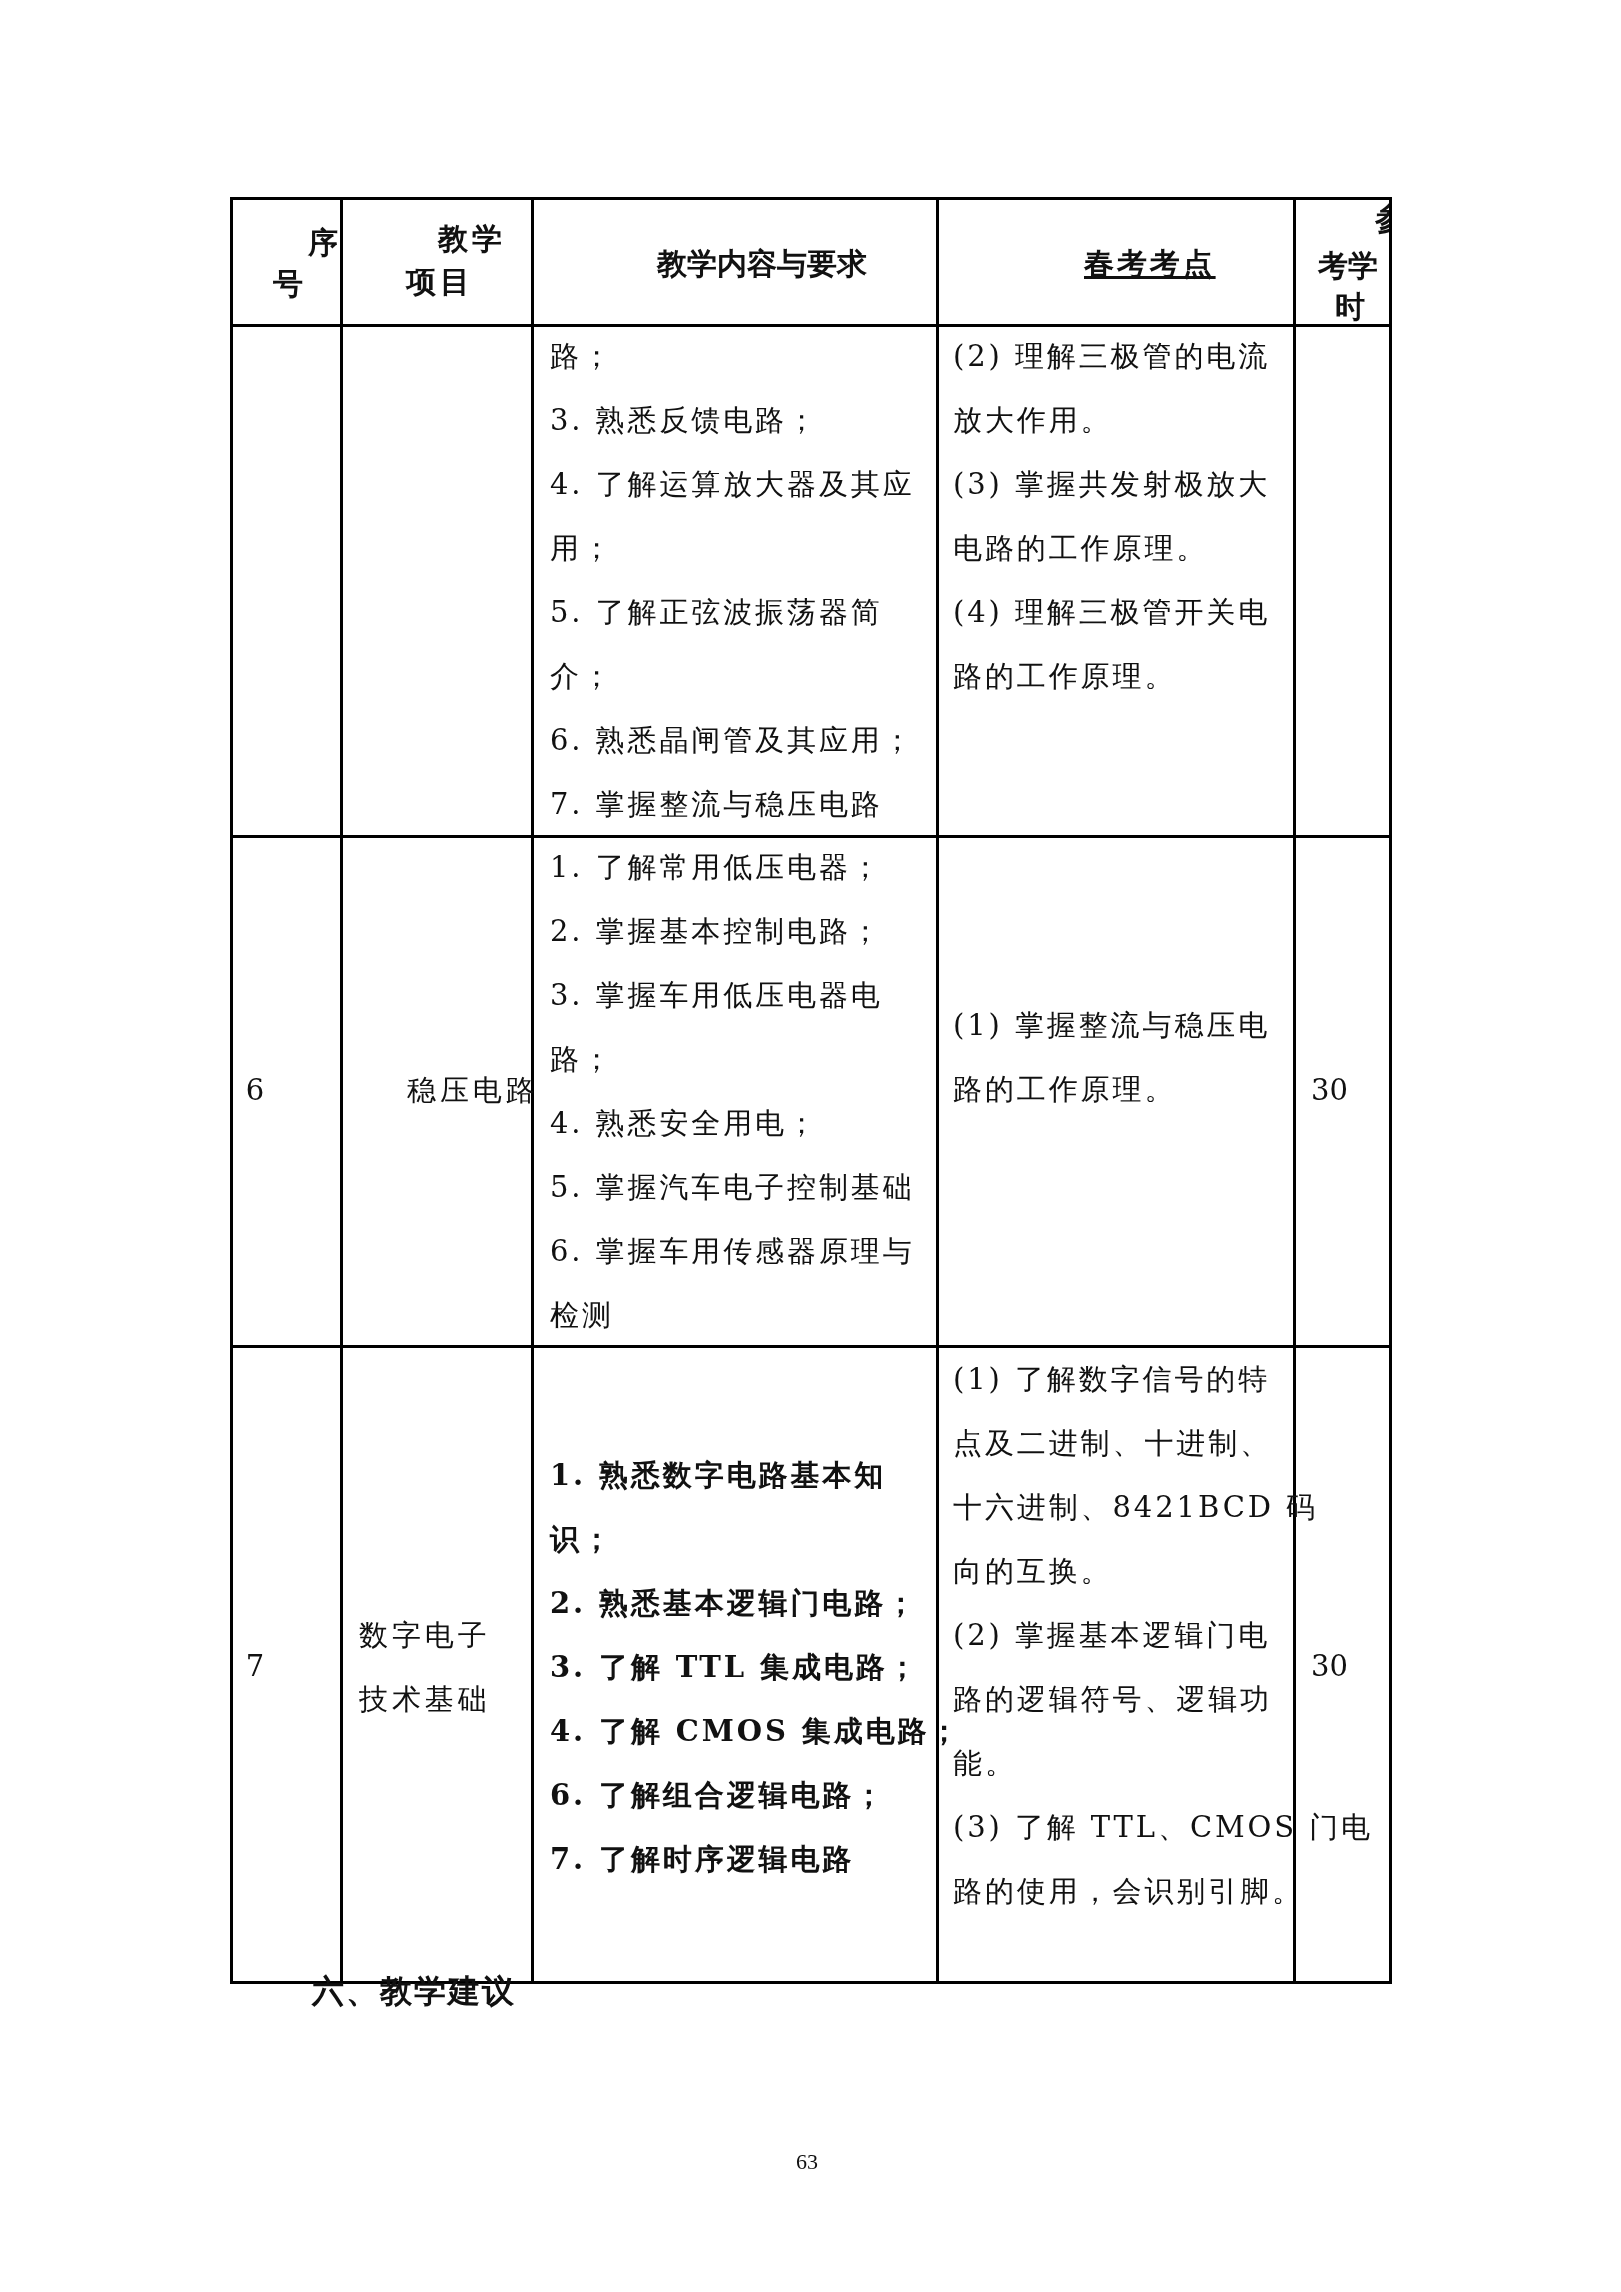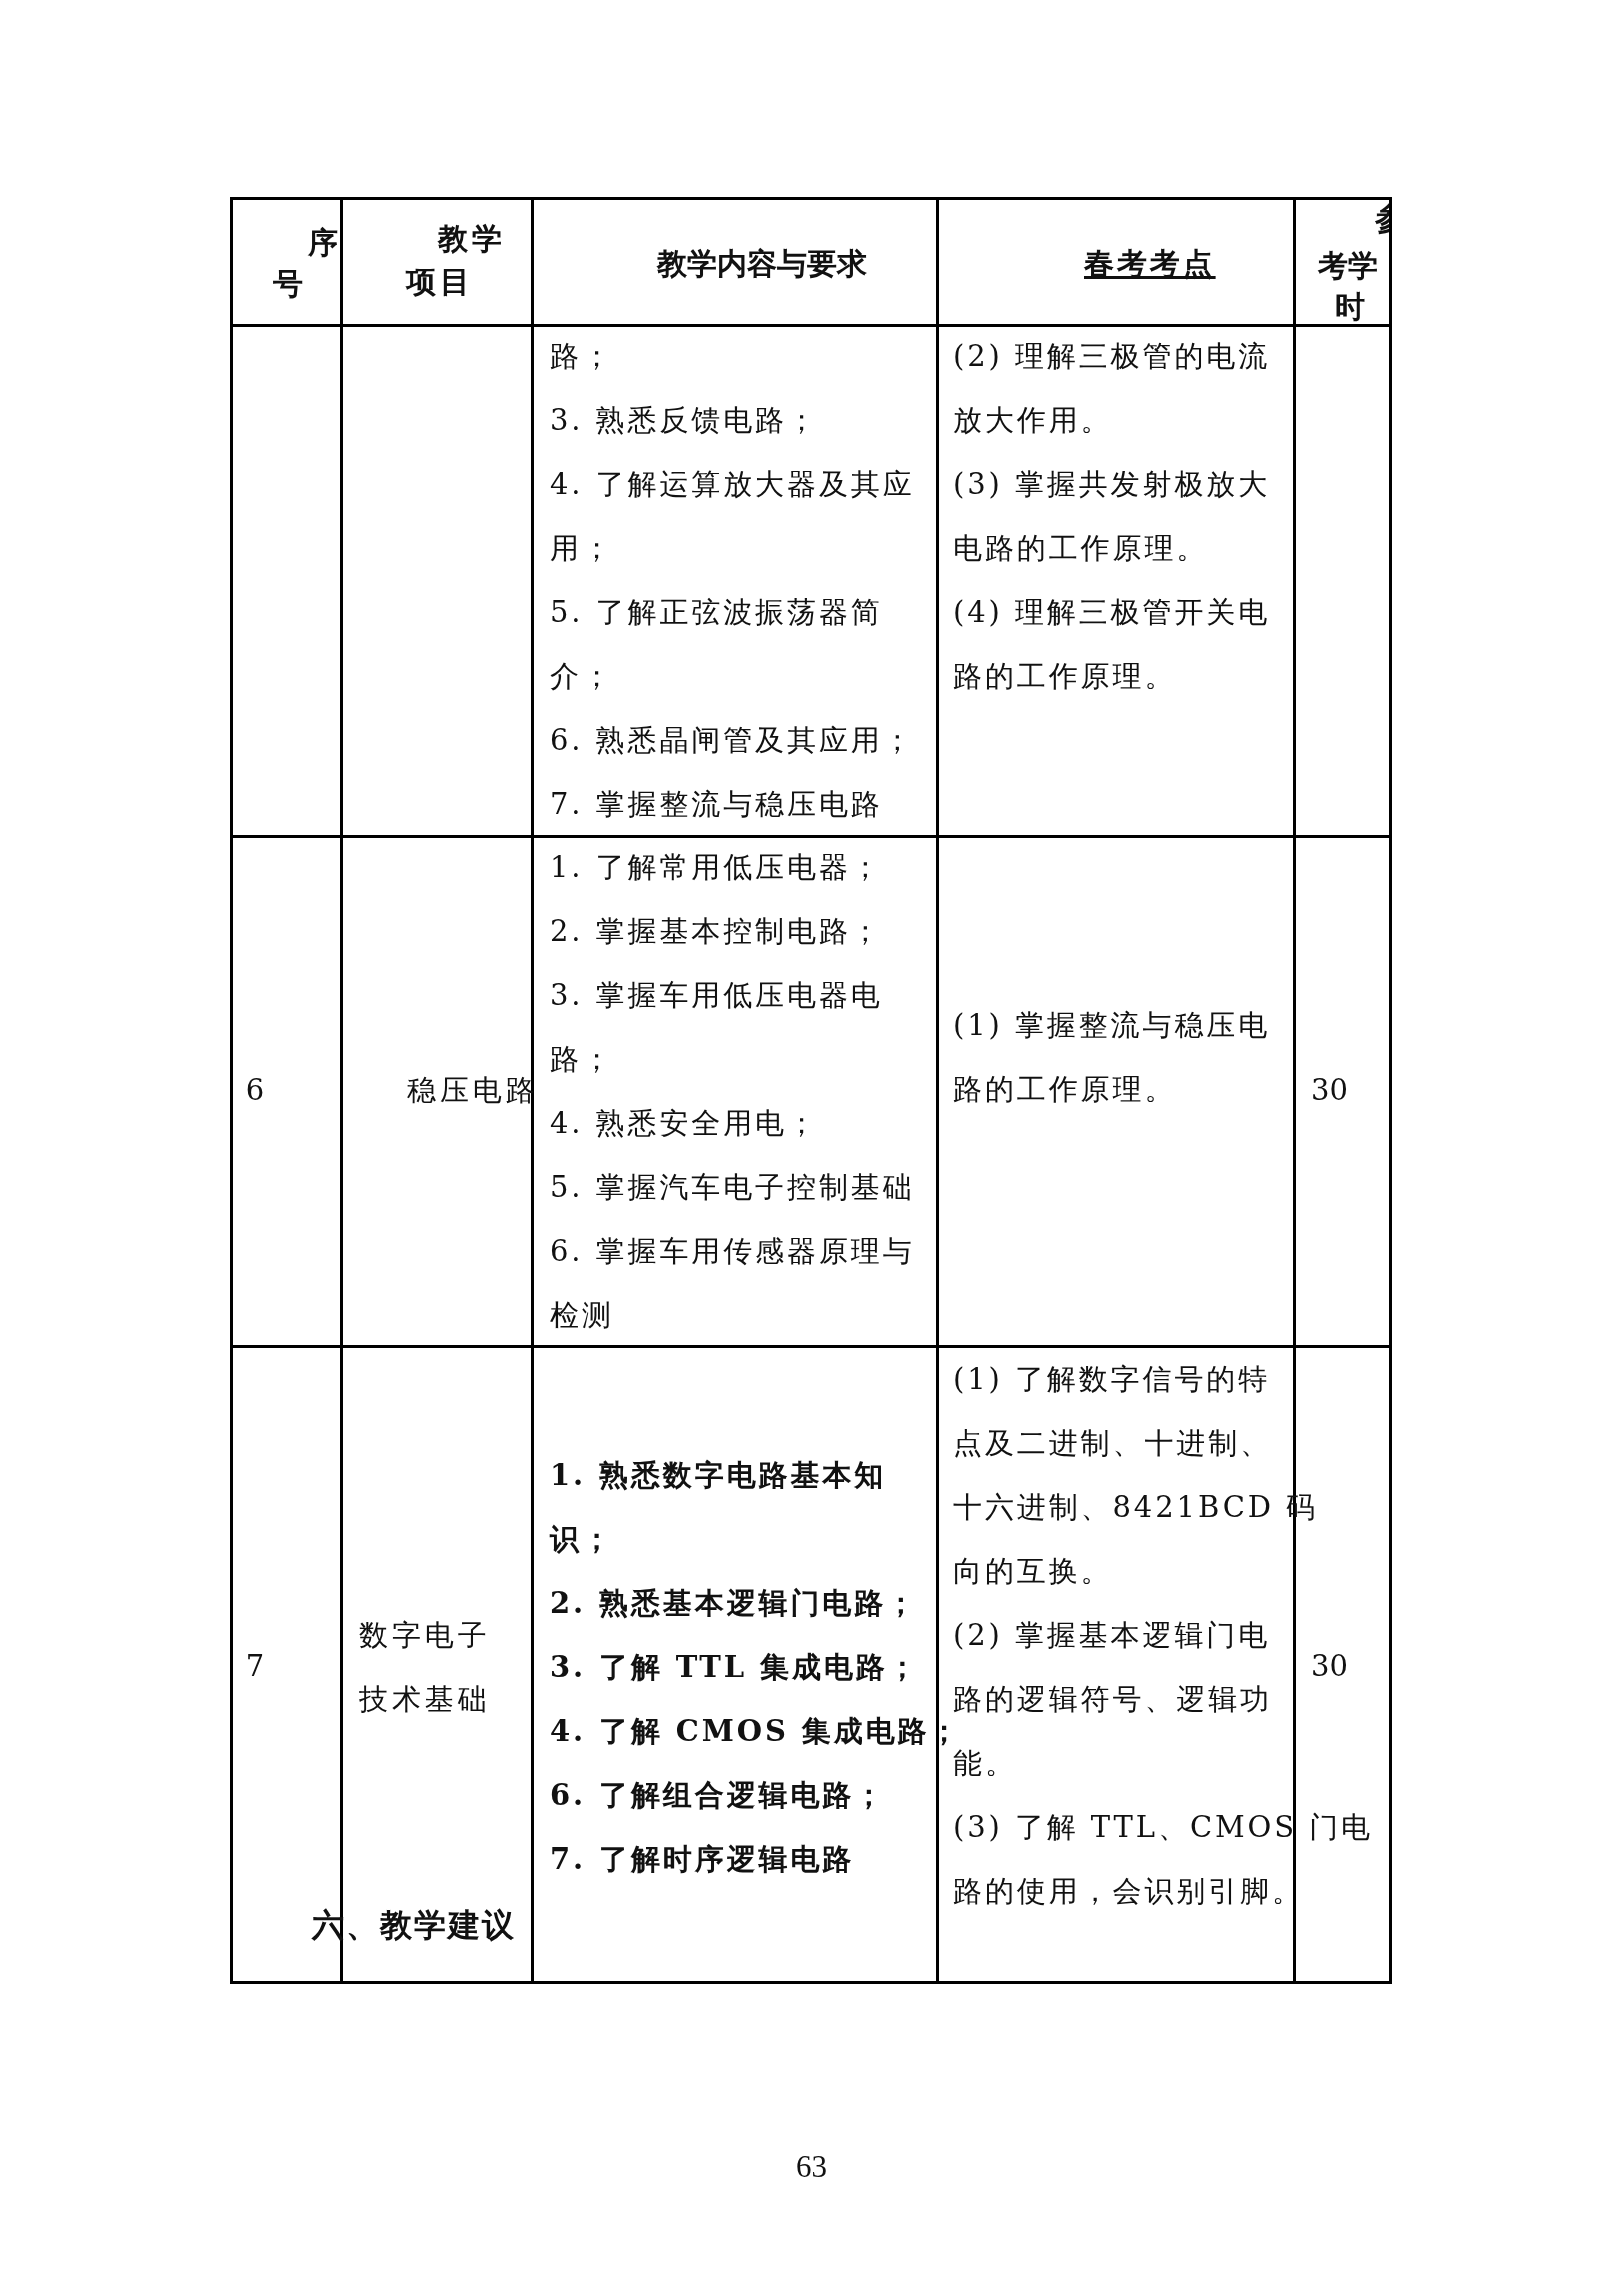--- a/index.html
+++ b/index.html
@@ -4,23 +4,23 @@
 <style>
   html, body { margin: 0; padding: 0; background: #ffffff; }
   body { width: 1621px; height: 2293px; position: relative; overflow: hidden;
          font-family: "DejaVu Serif", "Liberation Serif", serif; color: #111; }
   .tbl { position: absolute; left: 230px; top: 197px; width: 1161px; height: 1786px; }
   .hline, .vline { position: absolute; background: #000; }
   .cell { position: absolute; box-sizing: border-box; font-size: 29px; line-height: 64px; }
   .cell .ln { display: block; white-space: nowrap; letter-spacing: 2.9px; }
   .hdr { font-family: "DejaVu Sans", "Liberation Sans", sans-serif; font-weight: bold; font-size: 30px; }
   .abs { position: absolute; white-space: nowrap; }
-  .heading { position: absolute; left: 312px; top: 1904px; font-family: "DejaVu Sans", "Liberation Sans", sans-serif;
+  .heading { position: absolute; left: 312px; top: 1970px; font-family: "DejaVu Sans", "Liberation Sans", sans-serif;
              font-weight: bold; font-size: 32px; letter-spacing: 2px; }
-  .pagenum { position: absolute; left: 796px; top: 2149px; font-family: "Liberation Serif", serif; font-size: 31px; }
+  .pagenum { position: absolute; left: 796px; top: 2149px; font-family: "Liberation Serif", serif; font-size: 22px; }
 </style>
 </head>
 <body>
 
 <div class="tbl">
 
   <div class="hline" style="left:0;top:0;width:1161px;height:2.9px;"></div>
   <div class="hline" style="left:0;top:127px;width:1161px;height:2.9px;"></div>
   <div class="hline" style="left:0;top:638px;width:1161px;height:2.9px;"></div>
   <div class="hline" style="left:0;top:1148px;width:1161px;height:2.9px;"></div>

